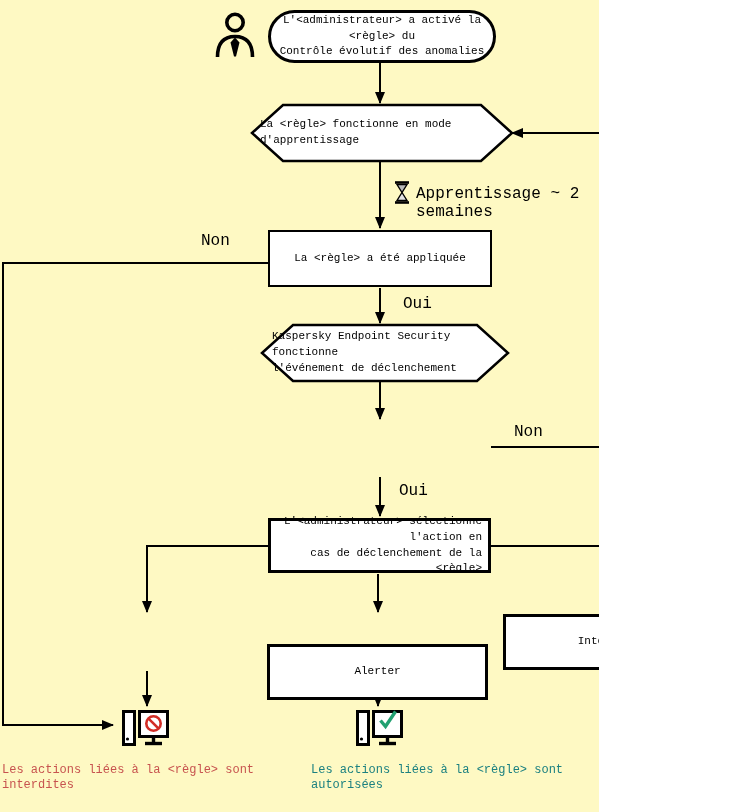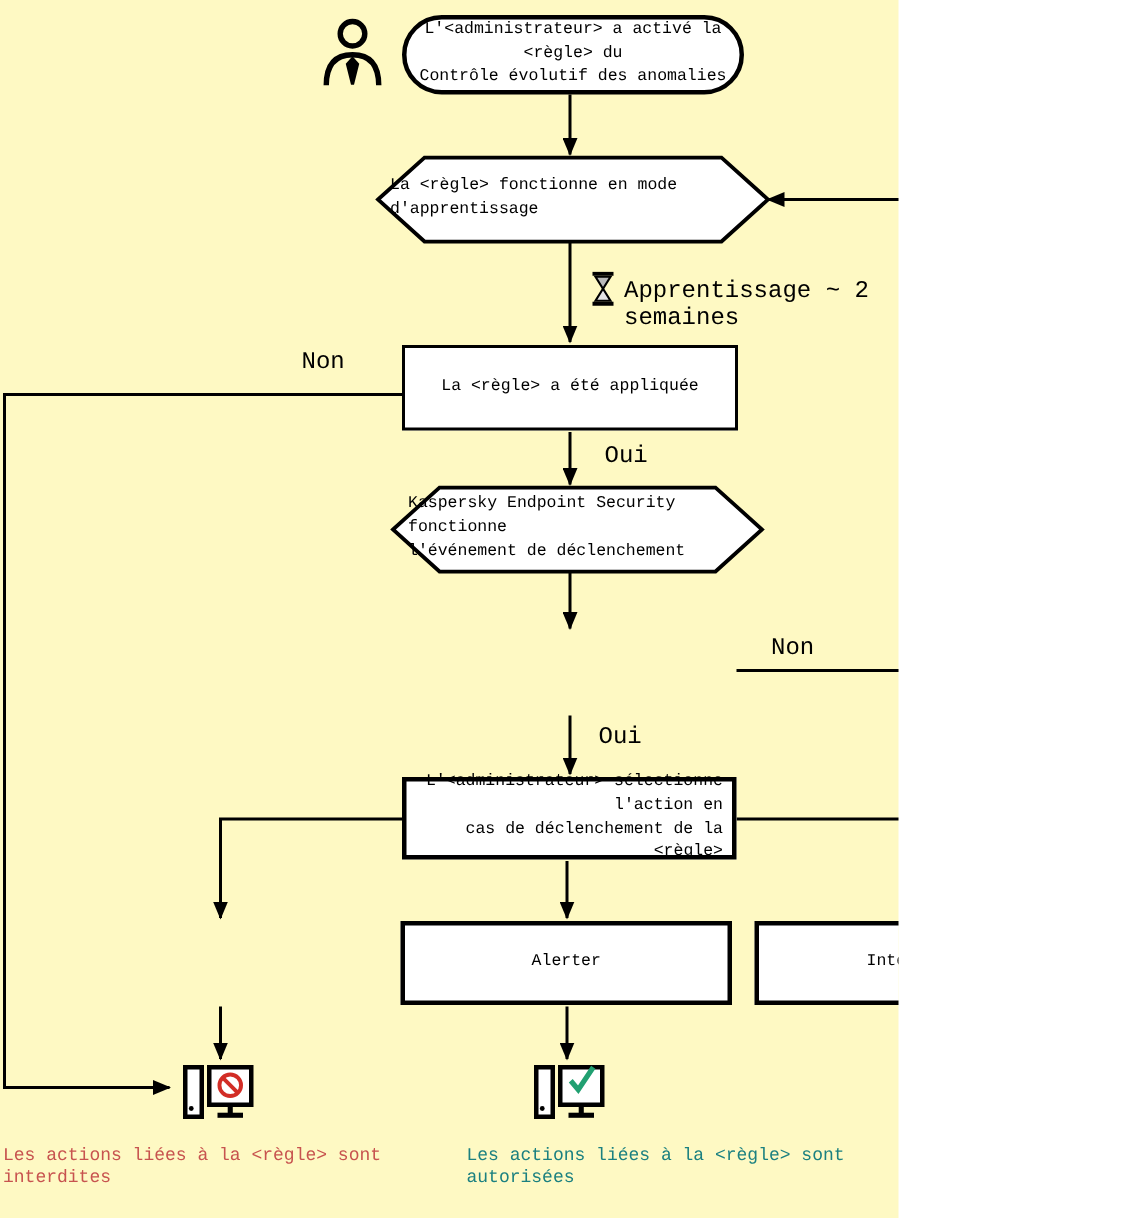--- a/index.html
+++ b/index.html
@@ -83,21 +83,21 @@
 
   <div class="hex-label" style="left:272px;top:325px;width:226px;height:56px">Kaspersky Endpoint Security fonctionne
 l'événement de déclenchement</div>
 
 
   <div class="node thick" style="left:268px;top:518px;width:223px;height:55px">
     <span>L'&lt;administrateur&gt; sélectionne l'action en
 cas de déclenchement de la &lt;règle&gt;</span>
   </div>
 
-  <div class="node thick" style="left:267px;top:614px;width:221px;height:56px">
+  <div class="node thick" style="left:267px;top:644px;width:221px;height:56px">
     <span>Alerter</span>
   </div>
   <div class="node thick" style="left:503px;top:614px;width:222px;height:56px">
     <span>Intelligent</span>
   </div>
 
   <svg class="icon-abs" style="left:120px;top:708px" width="50" height="40" viewBox="0 0 50 40">
     <rect x="3.5" y="3.5" width="11" height="33" fill="#fff" stroke="#000" stroke-width="3"></rect>
     <circle cx="7.5" cy="31" r="1.6" fill="#000"></circle>
     <rect x="19.5" y="3.5" width="28" height="25" fill="#fff" stroke="#000" stroke-width="3"></rect>

